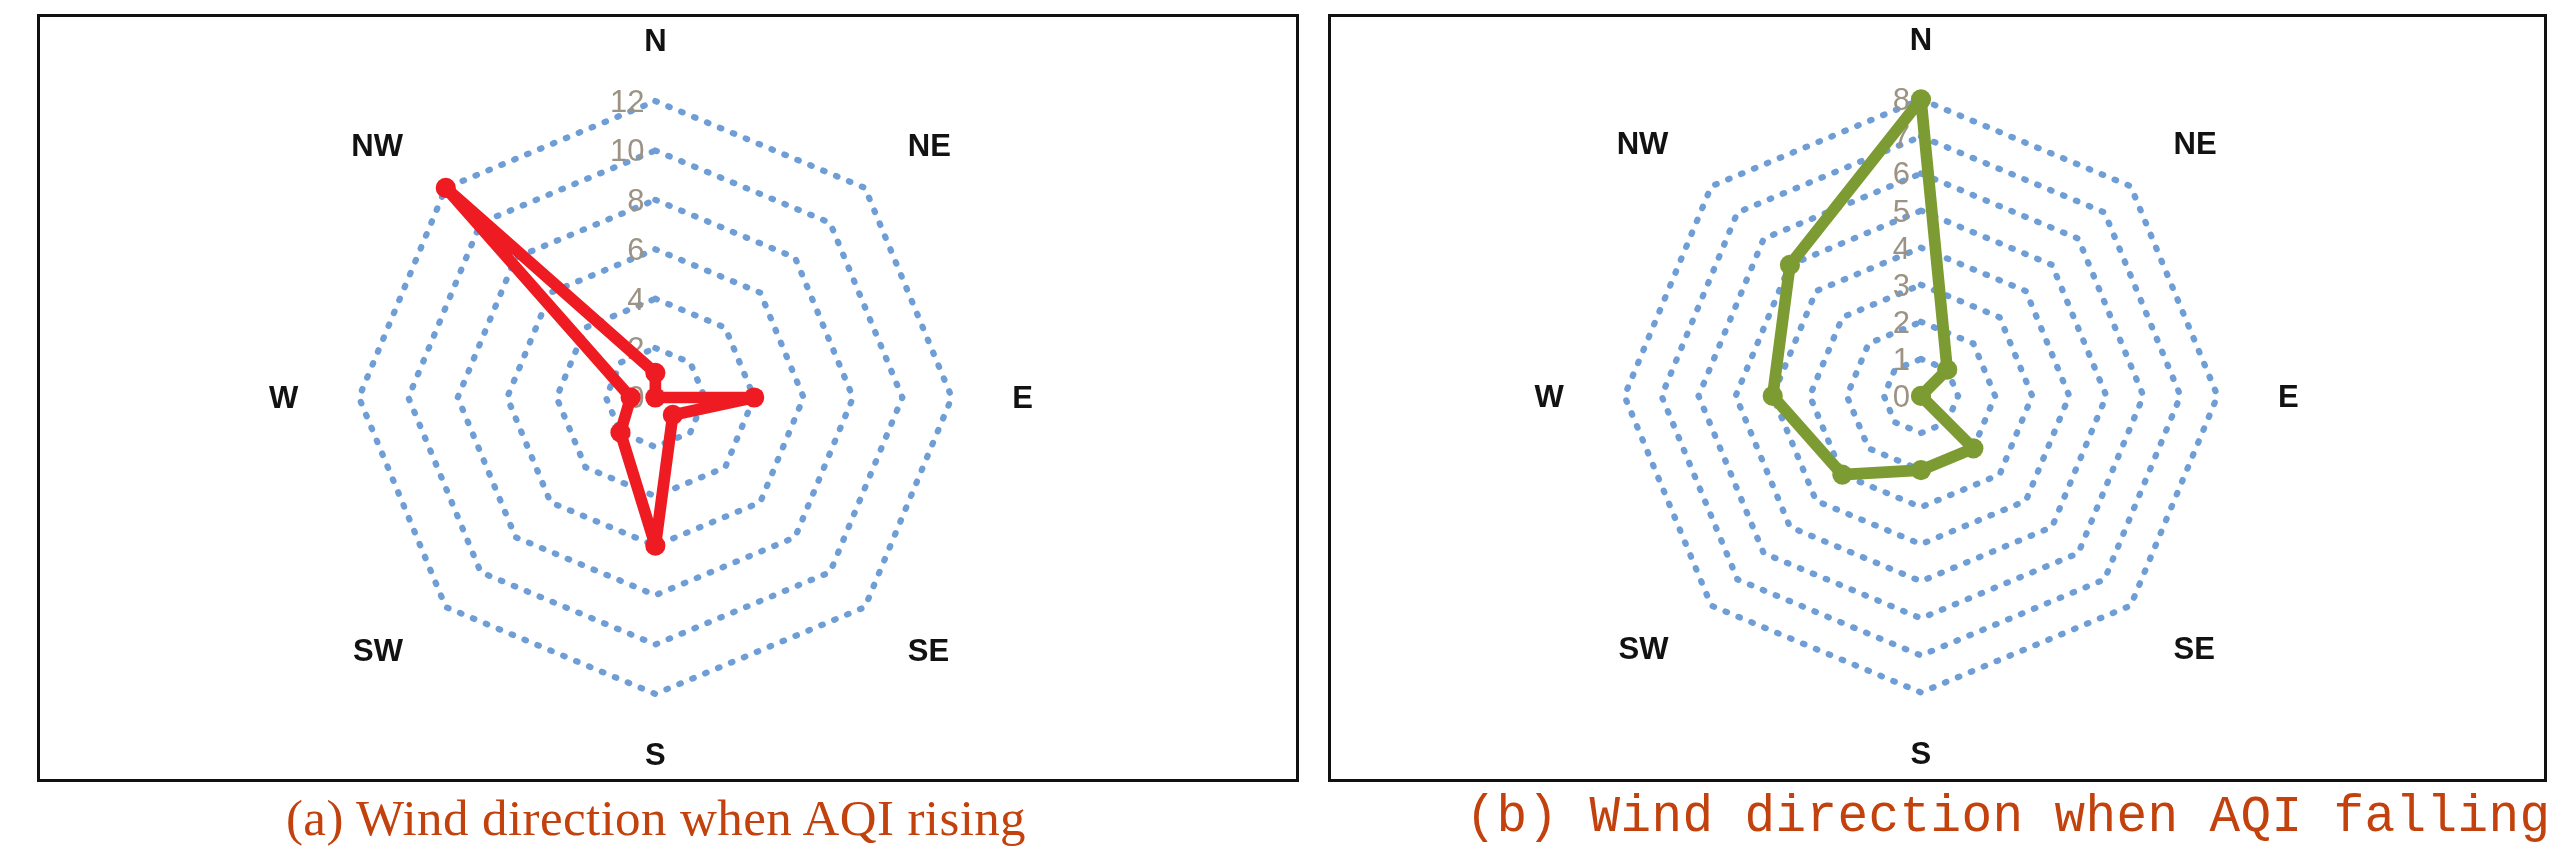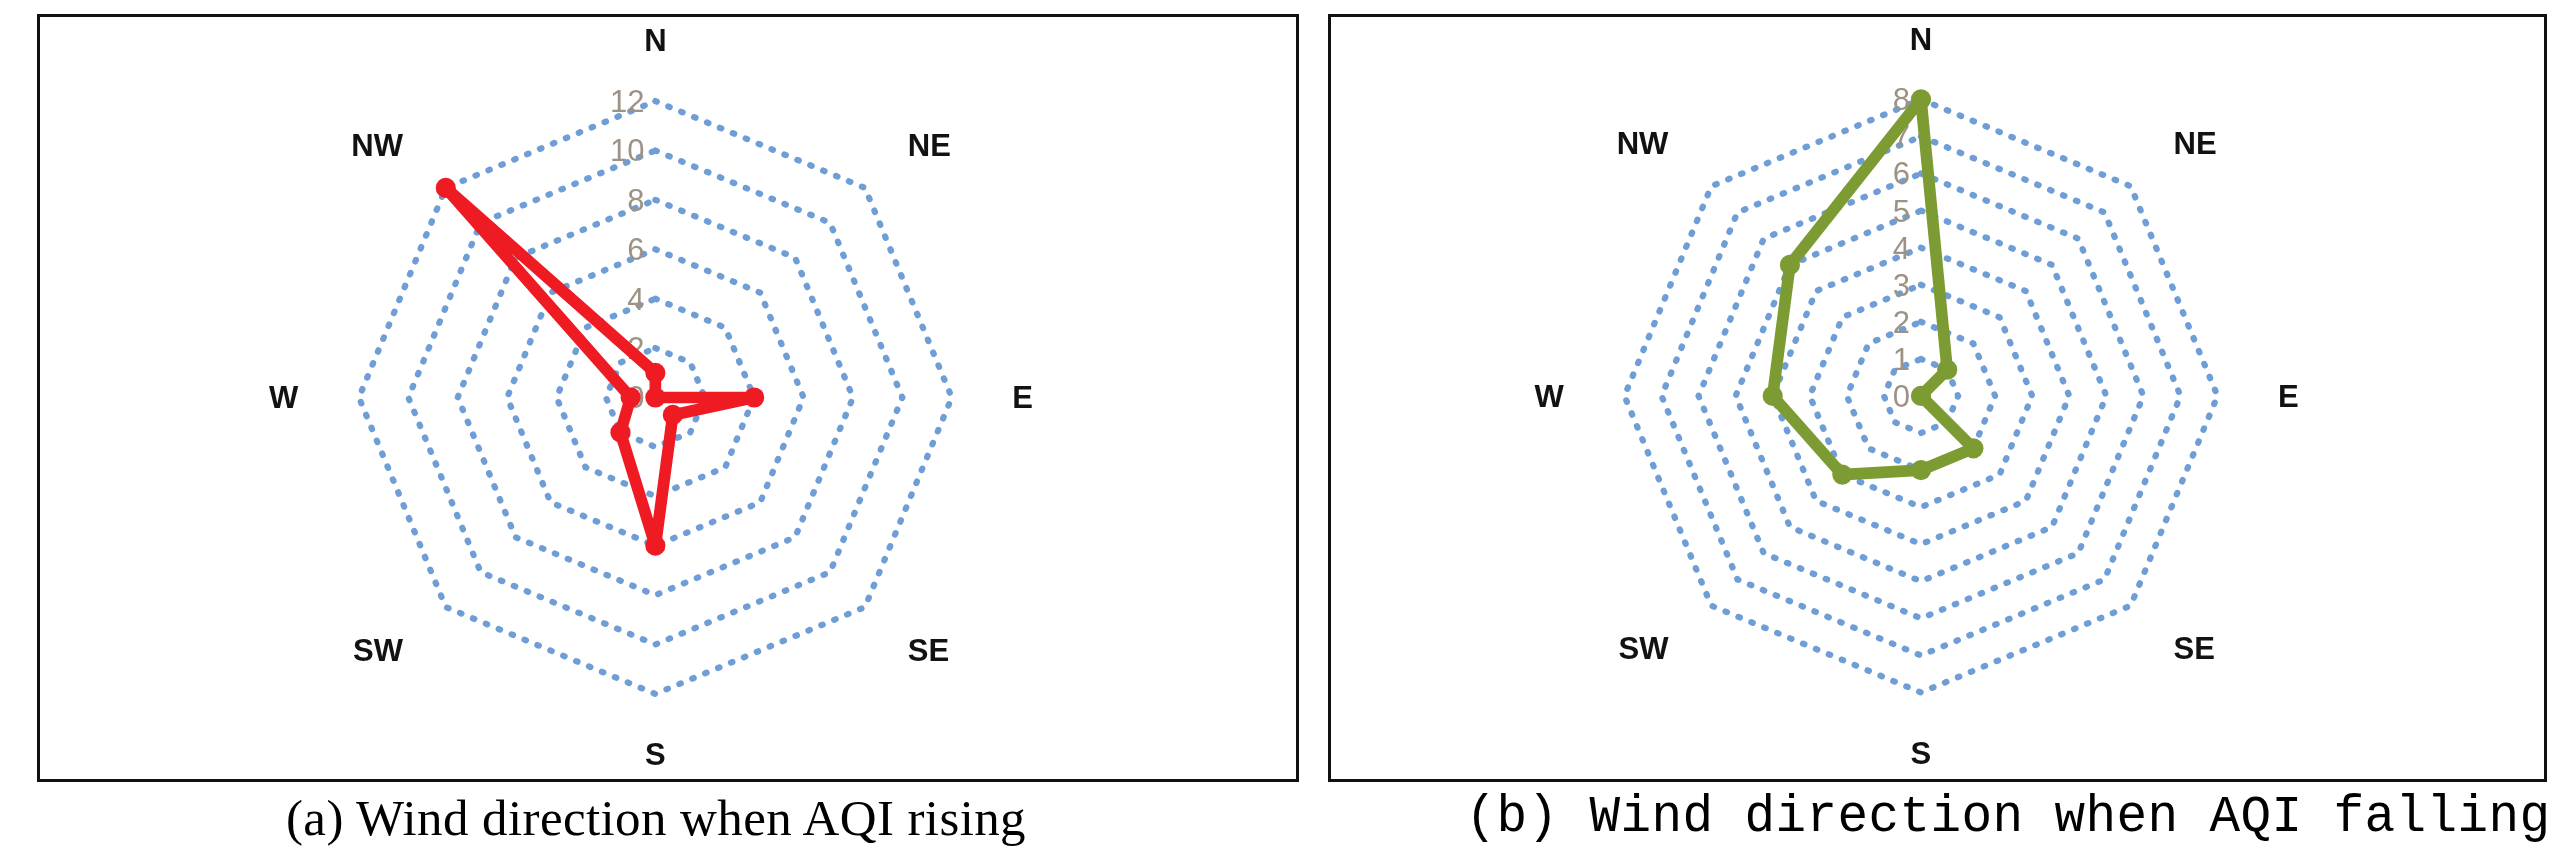--- a/index.html
+++ b/index.html
@@ -9,21 +9,21 @@
   .panel{position:relative;background:#fff;}
   .panel-a{width:1312px;height:764px;}
   .panel-b{width:1264px;height:764px;}
   .frame{position:absolute;box-sizing:border-box;background:#ffffff;
          border:3.9px solid #111111;}
   .frame-a{left:37px;top:14px;width:1262px;height:768px;}
   .frame-b{left:1327px;top:14px;width:1219px;height:768px;}
   .chartwrap{position:absolute;left:0;top:0;width:100%;height:100%;}
   svg{display:block;}
   .caption{position:absolute;width:100%;text-align:center;
-           font-family:"Liberation Serif",serif;font-size:51px;color:#000000;
+           font-family:"Liberation Serif",serif;font-size:51px;color:#c2410c;
            letter-spacing:0.4px;}
   .cap-a{left:0;top:789px;width:1312px;}
   .cap-b{left:1376px;top:789px;width:1264px;font-family:Liberation Mono, monospace;}
   .axis-label{font-family:"Liberation Sans",sans-serif;font-size:40px;font-weight:bold;fill:#121212;}
   .tick-label{font-family:"Liberation Sans",sans-serif;font-size:40px;fill:#9d9384;}
   .grid-ring{fill:none;stroke-linecap:round;stroke-dasharray:2 16;stroke-width:8;stroke:#6f9ed6;}
   .series-line{fill:none;stroke-width:15;stroke-linejoin:round;stroke-linecap:round;}
   .series-dot{stroke:none;}
 </style>
 </head>

